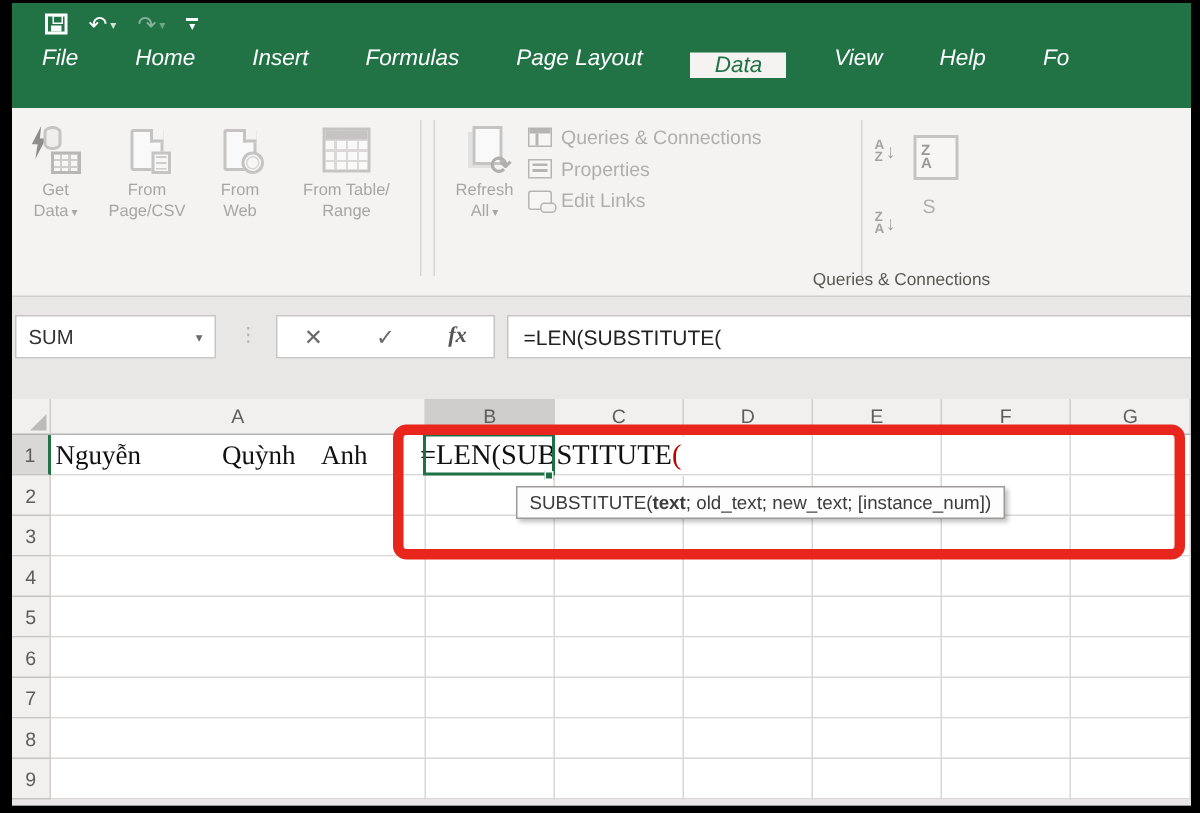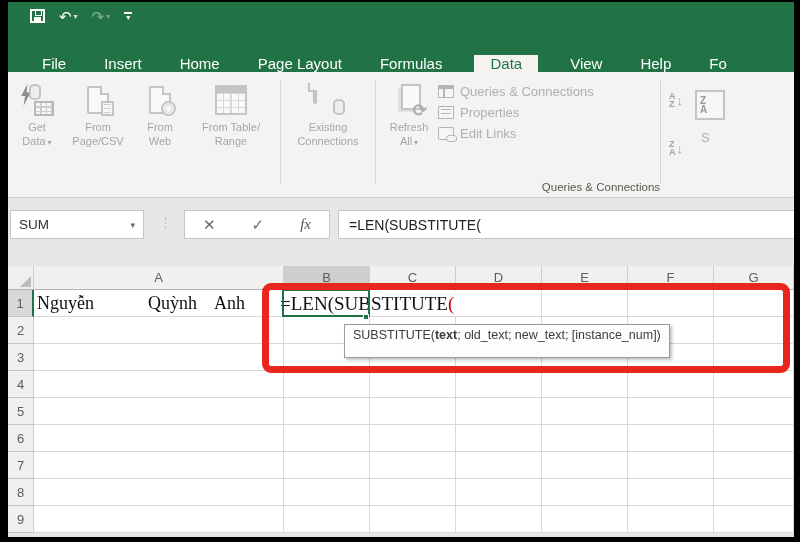--- a/index.html
+++ b/index.html
@@ -16,21 +16,21 @@
   .floppy::after  { content:""; position:absolute; bottom:0; left:2px; width:7px; height:4px; background:#fff; }
   .qbtn { color:#fff; font-size:15px; line-height:15px; display:flex; align-items:center; gap:2px; }
   .qbtn .dd { font-size:8px; color:#cfe3d8; }
   .qbtn.dim { opacity:.45; }
   .qmore { display:flex; flex-direction:column; align-items:center; color:#fff; }
   .qmore .bar { width:8px; height:2px; background:#fff; margin-bottom:1px; }
   .qmore .dd { font-size:8px; line-height:6px; color:#fff; }
 
   
   .tabrow { position:absolute; left:0; top:28px; width:100%; height:42px; background:#217346;
-            display:flex; align-items:flex-end; gap:26px; padding-left:28px; white-space:nowrap; }
+            display:flex; align-items:flex-start; gap:26px; padding-left:14px; white-space:nowrap;font-style:italic; }
   .tab { color:#fff; font-size:15px; display:flex; align-items:center; padding:0 6px; }
   .tab.active { background:#f4f3f2; color:#217346; padding:0 16px; margin-top:5px; }
 
   
   .ribbon { position:absolute; left:0; top:70px; width:100%; height:126px; background:#f4f3f2;
             border-bottom:1px solid #d2d0ce; }
   .rb-row { position:absolute; left:4px; top:6px; display:flex; align-items:flex-start; }
   .bigbtn { display:flex; flex-direction:column; align-items:center; padding-top:2px; }
   .bigbtn .icw { height:40px; display:flex; align-items:center; justify-content:center; position:relative; }
   .bigbtn .lbl { font-size:11px; line-height:14px; color:#a8a6a4; text-align:center; white-space:nowrap; }
@@ -97,21 +97,21 @@
   
   .fbar { position:absolute; left:0; top:196px; width:100%; height:54px; background:#e8e7e6; }
   .namebox { position:absolute; left:2px; top:12px; width:134px; height:29px; background:#fff;
       border:1px solid #c8c6c4; display:flex; align-items:center; padding:0 8px; }
   .namebox .nb-text { font-size:13.5px; color:#333; flex:1; }
   .namebox .dd { font-size:9px; color:#6a6866; }
   .fdots { position:absolute; left:151px; top:17px; color:#b3b1af; font-size:13px; letter-spacing:-1px; }
   .fbuttons { position:absolute; left:176px; top:12px; width:146px; height:29px; background:#fff;
       border:1px solid #c8c6c4; display:flex; align-items:center; justify-content:space-around; }
   .fbuttons .fb { font-size:15px; color:#696969; }
-  .fbuttons .fx { font-style:italic; font-family:"Liberation Serif", serif; font-weight:normal; color:#555; font-size:15px; }
+  .fbuttons .fx { font-style:italic; font-family:"Liberation Serif", serif; font-weight:bold; color:#555; font-size:15px; }
   .finput { position:absolute; left:330px; top:12px; right:0; height:29px; background:#fff;
       border:1px solid #c8c6c4; border-right:none; display:flex; align-items:center; padding-left:10px;
       font-size:14px; color:#222; }
 
   
   .grid { position:absolute; left:0; top:250px; width:100%; height:285px; background:#e8e7e6; }
   .colhdrs { position:absolute; left:0; top:14px; height:24px; display:flex; }
   .corner { width:26px; height:24px; background:#f1f0ef; border-right:1px solid #cfcecd;
       border-bottom:1px solid #b5b3b1; position:relative; }
   .corner::after { content:""; position:absolute; right:2px; bottom:2px; width:0; height:0;
@@ -129,21 +129,21 @@
   .a1text { position:absolute; left:29px; top:38px; height:37px; line-height:26px; white-space:pre;
       font-family:"Liberation Serif", serif; font-size:18px; color:#111; z-index:2; }
   .editcell { position:absolute; left:270px; top:39px; height:25px; line-height:25px; background:#fff;
       padding:0 3px 0 2px; white-space:pre; font-family:"Liberation Serif", serif; font-size:19px;
       color:#111; z-index:3; }
   .editcell .redparen { color:#c00000; }
   .selborder { position:absolute; left:274px; top:37px; width:88px; height:28px;
       border:2px solid #1e7145; z-index:4; }
   .fillhandle { position:absolute; left:355px; top:62px; width:6px; height:6px; background:#1e7145;
       border:1px solid #fff; z-index:5; }
-  .tooltip { position:absolute; left:336px; top:72px; height:34px; line-height:19px; background:#fdfdfd;
+  .tooltip { position:absolute; left:336px; top:72px; height:22px; line-height:19px; background:#fdfdfd;
       border:1px solid #9d9b99; box-shadow:2px 2px 3px rgba(0,0,0,.25); padding:1px 8px;
       font-size:12.5px; color:#3c3c3c; white-space:nowrap; z-index:6; }
   .tooltip b { font-weight:bold; }
   .annotation { position:absolute; left:254px; top:31px; width:528px; height:90px;
       border:7px solid #e8261d; border-radius:9px; z-index:9; pointer-events:none; }
 </style>
 </head>
 <body>
 
 <div class="app">
@@ -159,24 +159,24 @@
       <span class="dd">▾</span>
     </span>
     <span class="qmore">
       <span class="bar"></span>
       <span class="dd">▾</span>
     </span>
   </div>
 
   <div class="tabrow">
     <span class="tab">File</span>
+    <span class="tab">Home</span>
     <span class="tab">Insert</span>
-    <span class="tab">Home</span>
+    <span class="tab">Formulas</span>
     <span class="tab">Page Layout</span>
-    <span class="tab">Formulas</span>
     <span class="tab active">Data</span>
     <span class="tab">View</span>
     <span class="tab">Help</span>
     <span class="tab">Fo</span>
   </div>
 
   <div class="ribbon">
     <div class="rb-row">
       <div class="bigbtn" style="width:50px">
         <div class="icw">
@@ -208,27 +208,20 @@
         <span class="lbl">Web</span>
       </div>
       <div class="bigbtn" style="width:90px">
         <div class="icw">
             <span class="ic-table"></span>
           </div>
         <span class="lbl">From Table/</span>
         <span class="lbl">Range</span>
       </div>
       <div class="vdiv"></div>
-      <div class="bigbtn" style="width:86px">
-        <div class="icw">
-            <span class="ic-exist"><span class="ic-page lines"></span><span class="cyl"></span></span>
-          </div>
-        <span class="lbl">Existing</span>
-        <span class="lbl">Connections</span>
-      </div>
       <div class="vdiv"></div>
       <div class="bigbtn" style="width:58px">
         <div class="icw">
             <span class="ic-refresh">
               <span class="pg2"></span>
               <span class="rg">⟳</span>
             </span>
           </div>
         <span class="lbl">Refresh</span>
         <span class="lbl"><span>All</span><span class="dd">▾</span></span>

